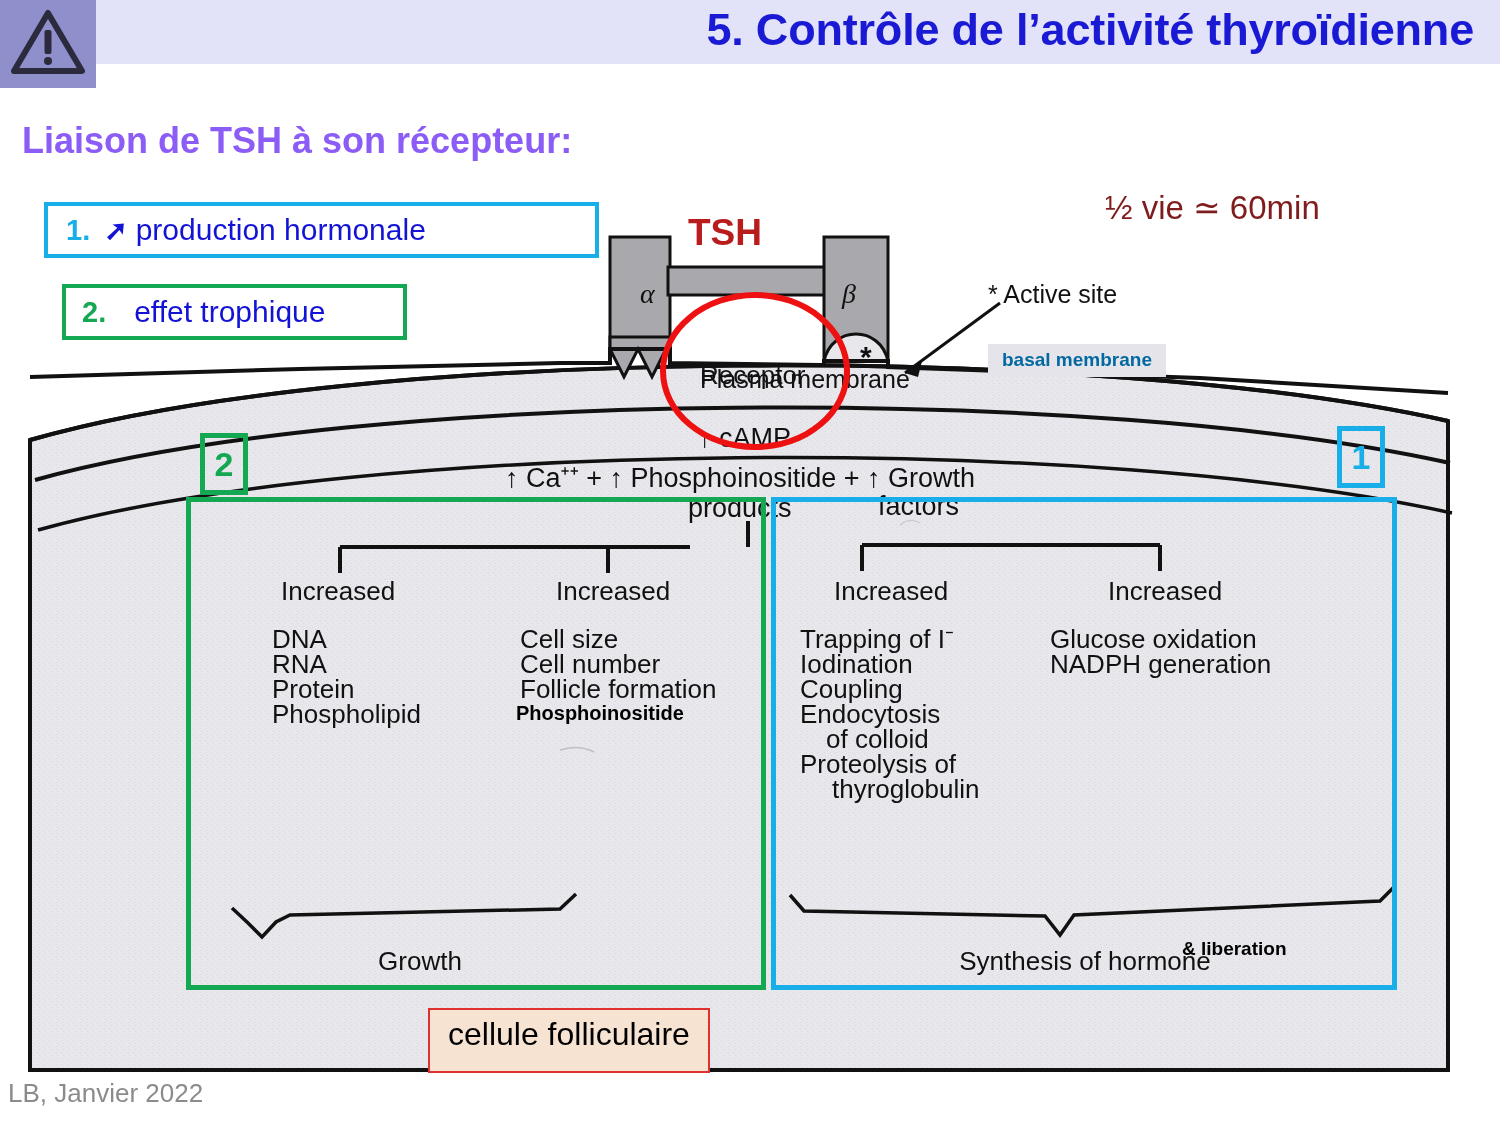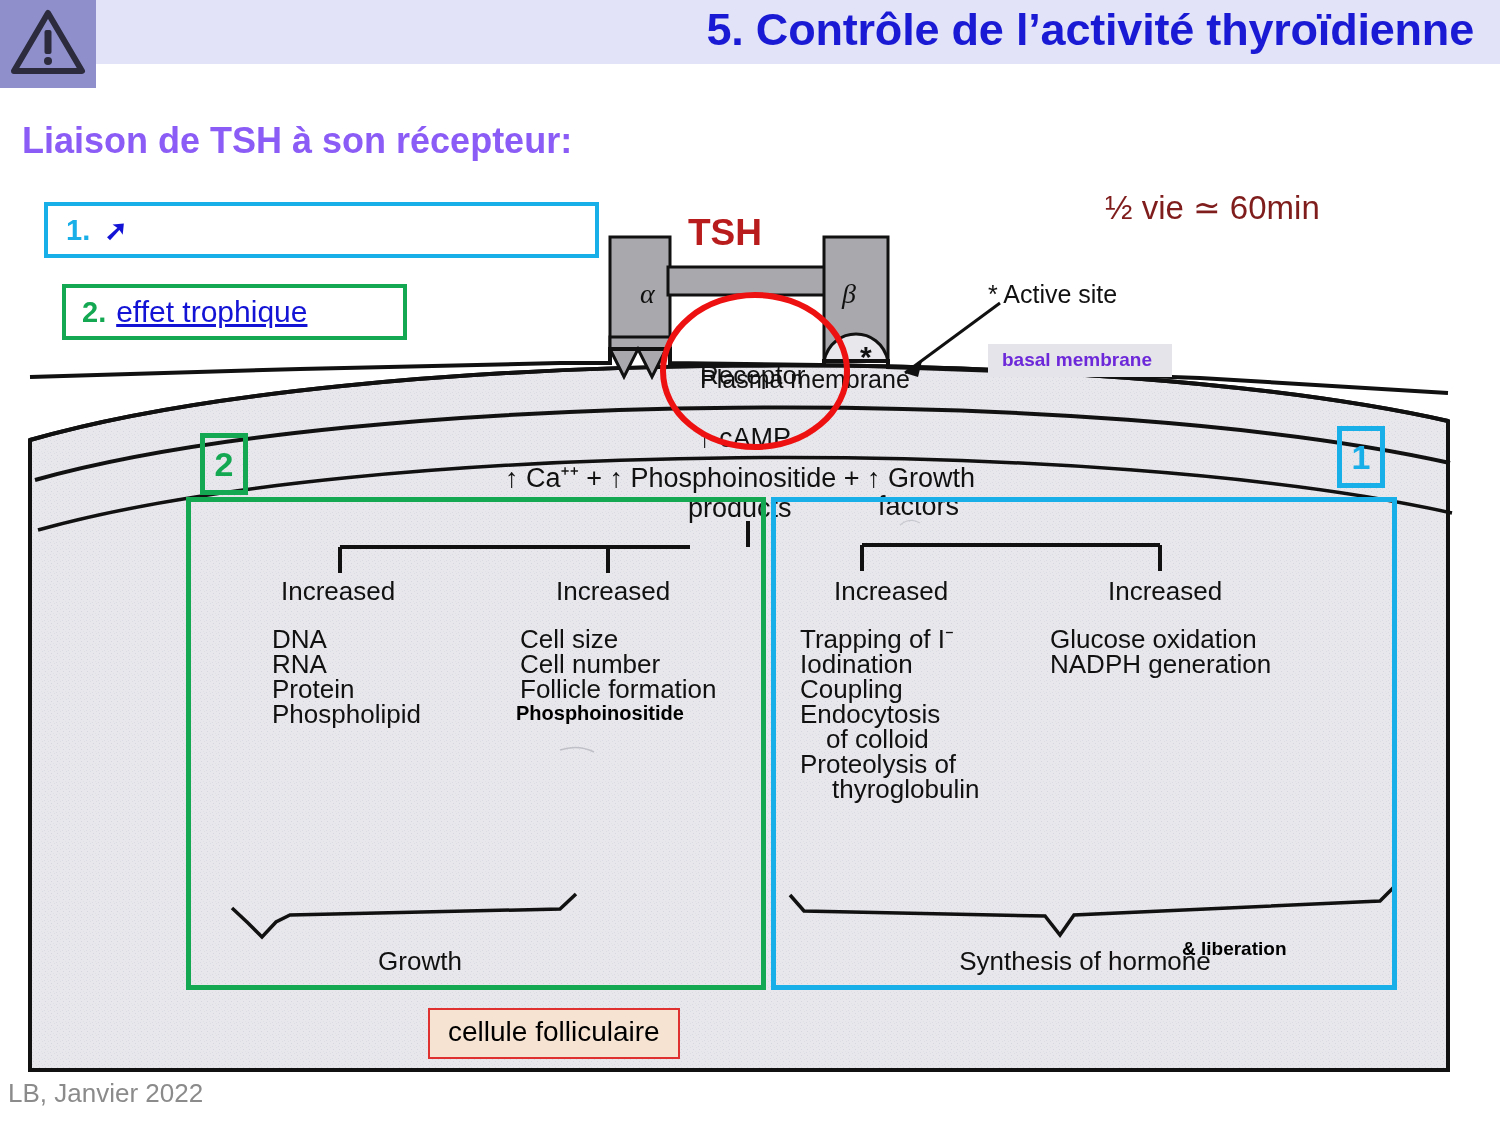--- a/index.html
+++ b/index.html
@@ -62,54 +62,54 @@
   }
   .c-num{font-size:29px;font-weight:bold;}
   #callout-1 .c-num{color:#18aee8;}
   #callout-2 .c-num{color:#14a852;}
   .c-arrow{
     color:#1313d6;font-size:28px;font-weight:bold;
     margin:0 8px 0 14px;display:inline-block;
     transform:rotate(0deg);
   }
   .c-text{font-size:30px;color:#1313d6;}
-  #callout-2 .c-text{text-decoration:underline;margin-left:10px;}
+  #callout-2 .c-text{margin-left:28px;}
 
   
   #figure{
     left:0;top:225px;width:1470px;height:850px;
   }
   #figure svg{display:block;}
 
   
   .ovl{position:absolute;white-space:nowrap;}
   #tsh-label{
     left:688px;top:212px;
     font-size:37px;font-weight:bold;color:#b91c1c;
   }
   #basal-membrane{
     left:988px;top:344px;
     background:#e4e4ea;
-    padding:5px 20px 6px 14px;
-    font-size:19px;font-weight:bold;color:#6d28d9;
+    padding:5px 14px 6px 14px;
+    font-size:19px;font-weight:bold;color:#0369a1;
   }
   #vascularization{
     left:516px;top:702px;
     font-size:20px;font-weight:bold;color:#000;
   }
   #liberation{
     left:1182px;top:938px;
     font-size:19px;font-weight:bold;color:#000;
   }
   #cellule-box{
     left:428px;top:1008px;
     background:#f7e3d2;
     border:2px solid #e03131;
-    padding:6px 18px 9px 18px;
-    font-size:28px;color:#000;
+    padding:6px 18px 18px 18px;
+    font-size:32px;color:#000;
   }
 
   
   .badge{
     display:flex;align-items:center;justify-content:center;
     box-sizing:border-box;
     font-size:34px;font-weight:bold;
     background:transparent;
   }
   #badge-2{
@@ -165,20 +165,21 @@
 
 <div class="abs" id="header-title" style="color: rgb(26, 26, 212);">5. Contrôle de l’activité thyroïdienne</div>
 
 <div class="abs" id="slide-title" style="color: #8b5cf6;">Liaison de TSH à son récepteur:</div>
 
 <div class="abs" id="halflife">½ vie ≃ 60min</div>
 
 <div class="abs callout" id="callout-1" style="border-color: rgb(24, 174, 232);">
   <span class="c-num">1.</span>
   <span class="c-arrow">➚</span>
+  <span class="c-text">production hormonale</span>
 </div>
 
 <div class="abs callout" id="callout-2" style="border-color: rgb(20, 168, 82);">
   <span class="c-num">2.</span>
   <span class="c-text">effet trophique</span>
 </div>
 
 <div class="abs" id="figure">
 <svg width="1470" height="850" viewBox="0 0 1470 850" xmlns="http://www.w3.org/2000/svg">
   <defs>

